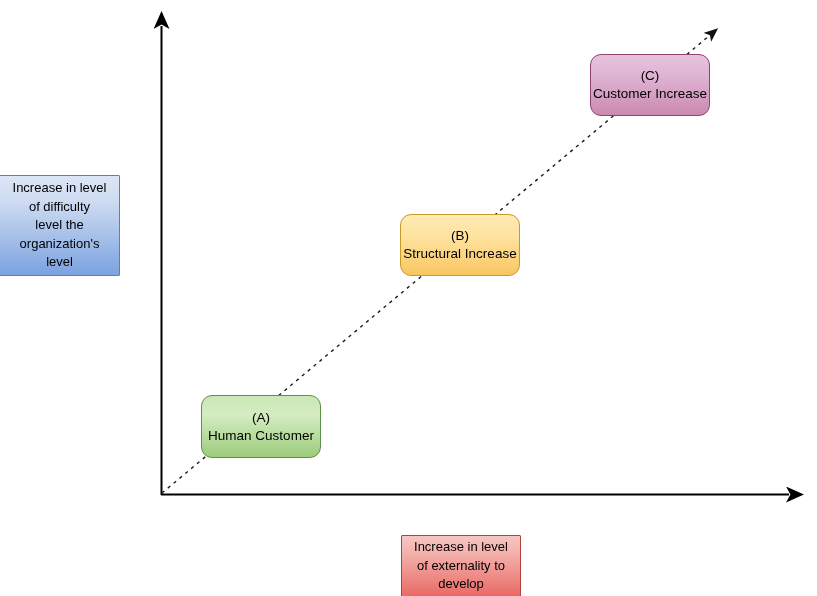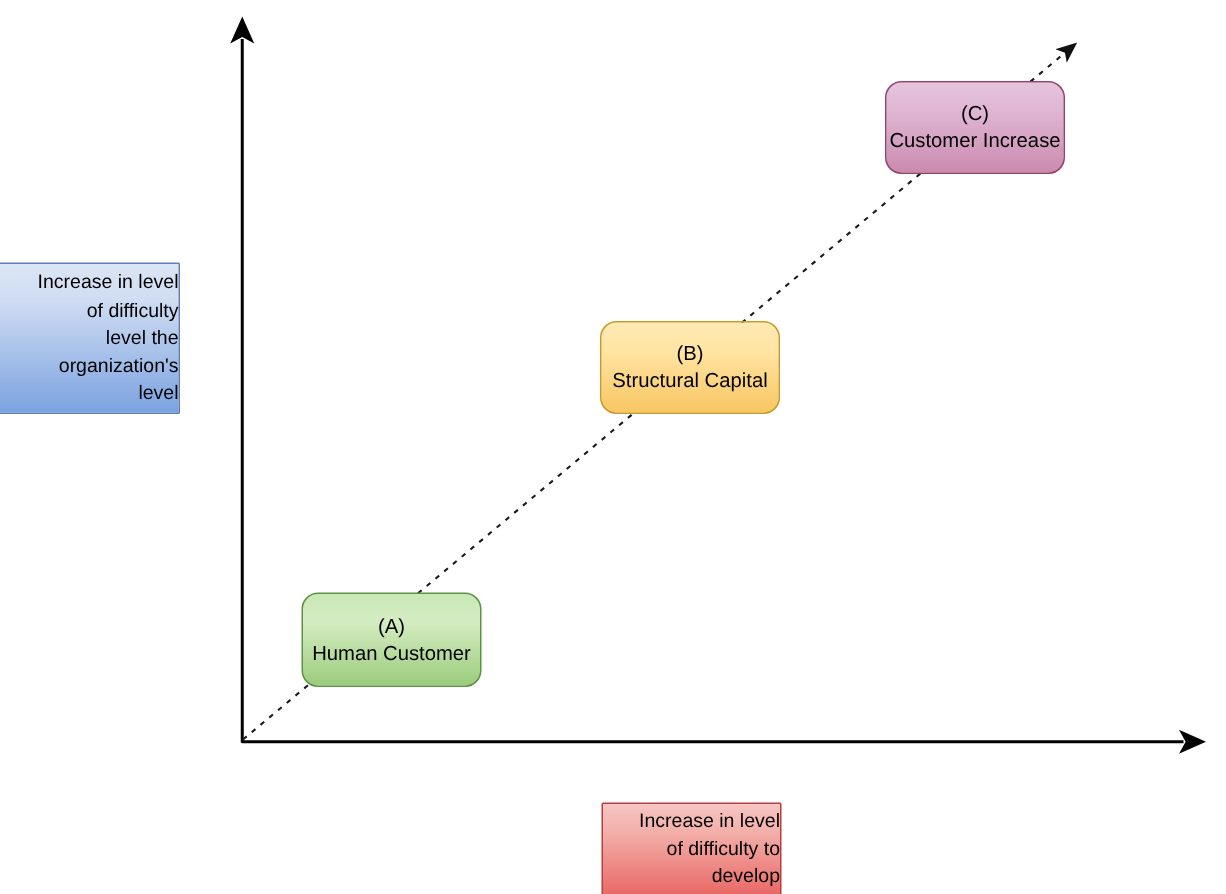--- a/index.html
+++ b/index.html
@@ -32,21 +32,21 @@
     justify-content: center;
     text-align: center;
     font-size: 13.5px;
     line-height: 18px;
     color: #000000;
     border-style: solid;
     border-width: 1px;
   }
   .node .ln { display: block; white-space: nowrap; }
   .rounded { border-radius: 11px; }
-  .square { border-radius: 1px; align-items: flex-end; }
+  .square { border-radius: 1px; }
 
   
   #node-a {
     left: 201px; top: 395px; width: 120px; height: 63px;
     background: linear-gradient(to bottom, #c9e7b7 0%, #d4ecc2 30%, #9ccc7c 100%);
     border-color: #5d9246;
   }
   
   #node-b {
     left: 400px; top: 214px; width: 120px; height: 62px;
@@ -104,32 +104,32 @@
   <div class="node square" id="label-y">
     <span class="ln">Increase in level</span>
     <span class="ln">of difficulty</span>
     <span class="ln">level the</span>
     <span class="ln">organization's</span>
     <span class="ln">level</span>
   </div>
 
   <div class="node square" id="label-x">
     <span class="ln">Increase in level</span>
-    <span class="ln">of difficulty to</span>
+    <span class="ln">of externality to</span>
     <span class="ln">develop</span>
   </div>
 
   <div class="node rounded" id="node-a">
     <span class="ln">(A)</span>
     <span class="ln">Human Customer</span>
   </div>
 
   <div class="node rounded" id="node-b">
     <span class="ln">(B)</span>
-    <span class="ln">Structural Capital</span>
+    <span class="ln">Structural Increase</span>
   </div>
 
   <div class="node rounded" id="node-c">
     <span class="ln">(C)</span>
     <span class="ln">Customer Increase</span>
   </div>
 
 </div>
 
 </body></html>

